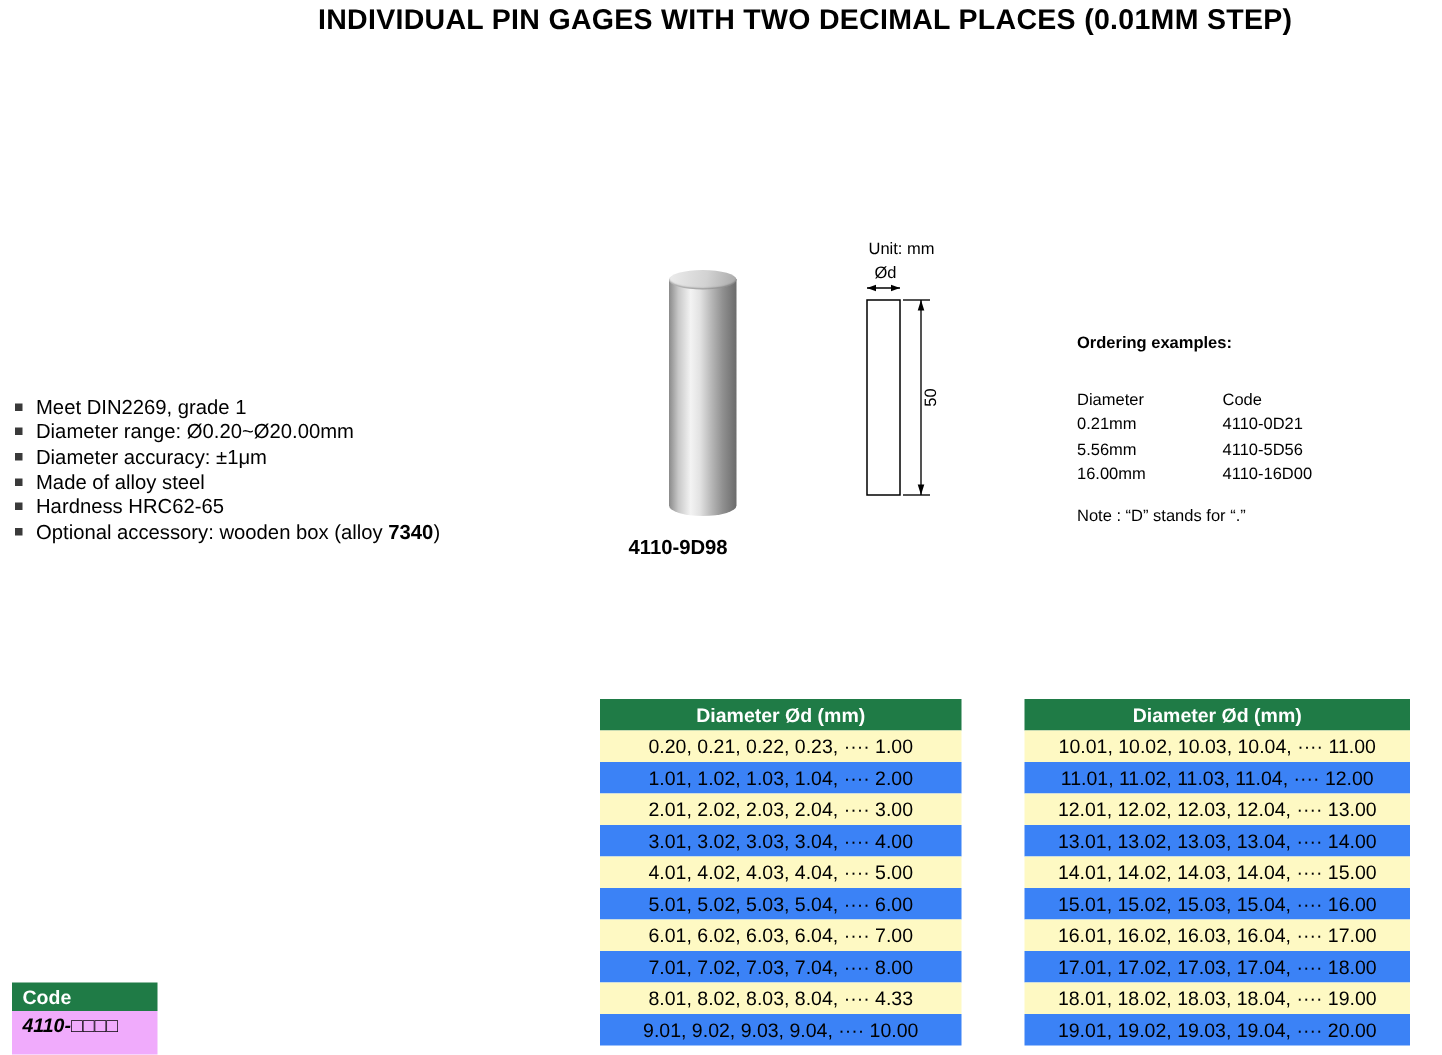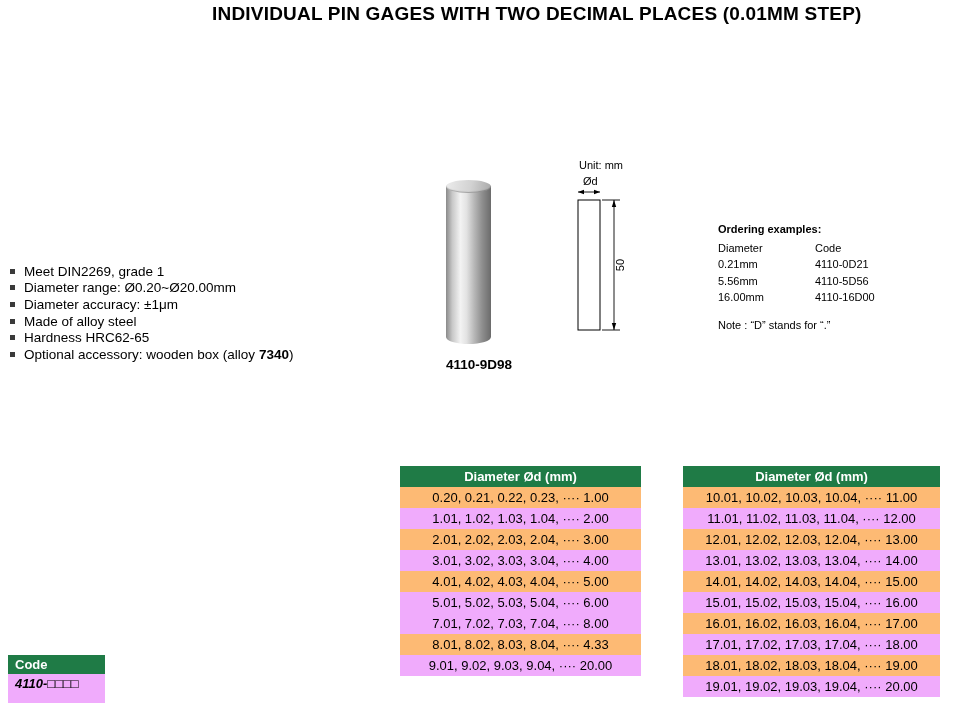--- a/index.html
+++ b/index.html
@@ -20,40 +20,40 @@
 
   
   .pin { position:absolute; left:446px; top:180px; width:45px; height:165px; }
   .pin-body { position:absolute; left:0; top:6px; width:45px; height:158px;
               background:linear-gradient(90deg,#8a8a8a 0%,#c8c8c8 14%,#f3f3f3 32%,#e2e2e2 46%,
                                          #b9b9b9 62%,#8f8f8f 80%,#6b6b6b 100%);
               border-radius:0 0 50% 50% / 0 0 7px 7px; }
   .pin-top { position:absolute; left:0; top:0; width:45px; height:13px; border-radius:50%;
              background:linear-gradient(100deg,#ececec 0%,#d2d2d2 55%,#a8a8a8 100%);
              box-shadow:inset 0 -1px 1px rgba(0,0,0,0.25); }
-  .pin-label { position:absolute; left:446px; top:357px; font-size:13.5px; font-weight:700; }
+  .pin-label { position:absolute; left:419px; top:357px; font-size:13.5px; font-weight:700; }
 
   
   .drawing { position:absolute; left:556px; top:155px; }
   .dtext { font-family:"Liberation Sans", sans-serif; font-size:11px; fill:#000; }
 
   
   .ordering { position:absolute; left:718px; top:223px; font-size:11px; }
   .ord-title { font-weight:700; height:17px; }
-  .ord-grid { display:grid; grid-template-columns:97px auto; line-height:16.3px; }
+  .ord-grid { display:grid; grid-template-columns:97px auto; line-height:16.3px;margin-top:19px; }
   .ord-note { line-height:16.3px;margin-top:12px; }
 
   
   .ptable { position:absolute; font-size:13px; }
   .t1 { left:400px; top:466px; width:241px; }
   .t2 { left:683px; top:466px; width:257px; }
   .thead { height:21px; line-height:21px; background:#1f7b46; color:#ffffff;
            font-weight:700; text-align:center; }
-  .trow { height:21px; line-height:21px; text-align:center; background:#f0abfc; white-space:nowrap; }
-  .trow.alt { background:#fdba74; }
+  .trow { height:21px; line-height:21px; text-align:center; background:#3b82f6; white-space:nowrap; }
+  .trow.alt { background:#fef9c3; }
 
   
   .codeblock { position:absolute; left:8px; top:655px; width:97px; font-size:13px; }
   .code-head { height:19px; line-height:19px; background:#1f7b46; color:#ffffff;
                font-weight:700; padding-left:7px; }
   .code-val { height:32px; line-height:20px; background:#f0abfc; font-weight:700; padding-left:7px;font-style:italic; }
 </style>
 </head>
 <body>
 
@@ -129,23 +129,24 @@
   </div>
 
   <div class="ptable t1">
     <div class="thead">Diameter Ød (mm)</div>
     <div class="trow alt">0.20, 0.21, 0.22, 0.23, ···· 1.00</div>
     <div class="trow">1.01, 1.02, 1.03, 1.04, ···· 2.00</div>
     <div class="trow alt">2.01, 2.02, 2.03, 2.04, ···· 3.00</div>
     <div class="trow">3.01, 3.02, 3.03, 3.04, ···· 4.00</div>
     <div class="trow alt">4.01, 4.02, 4.03, 4.04, ···· 5.00</div>
     <div class="trow">5.01, 5.02, 5.03, 5.04, ···· 6.00</div>
+    <div class="trow alt">6.01, 6.02, 6.03, 6.04, ···· 7.00</div>
     <div class="trow">7.01, 7.02, 7.03, 7.04, ···· 8.00</div>
     <div class="trow alt">8.01, 8.02, 8.03, 8.04, ···· 4.33</div>
-    <div class="trow">9.01, 9.02, 9.03, 9.04, ···· 20.00</div>
+    <div class="trow">9.01, 9.02, 9.03, 9.04, ···· 10.00</div>
   </div>
 
   <div class="ptable t2">
     <div class="thead">Diameter Ød (mm)</div>
     <div class="trow alt">10.01, 10.02, 10.03, 10.04, ···· 11.00</div>
     <div class="trow">11.01, 11.02,  11.03, 11.04, ···· 12.00</div>
     <div class="trow alt">12.01, 12.02, 12.03, 12.04, ···· 13.00</div>
     <div class="trow">13.01, 13.02, 13.03, 13.04, ···· 14.00</div>
     <div class="trow alt">14.01, 14.02, 14.03, 14.04, ···· 15.00</div>
     <div class="trow">15.01, 15.02, 15.03, 15.04, ···· 16.00</div>

